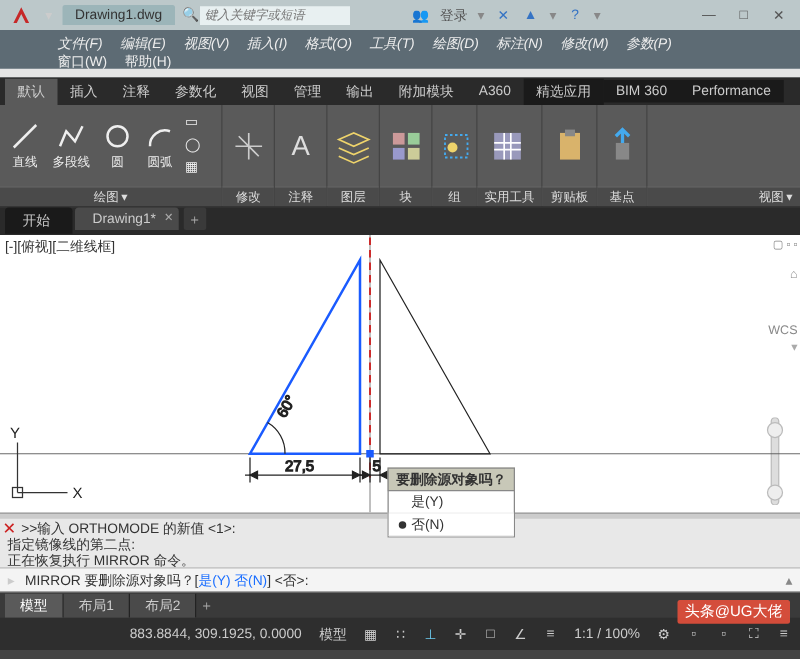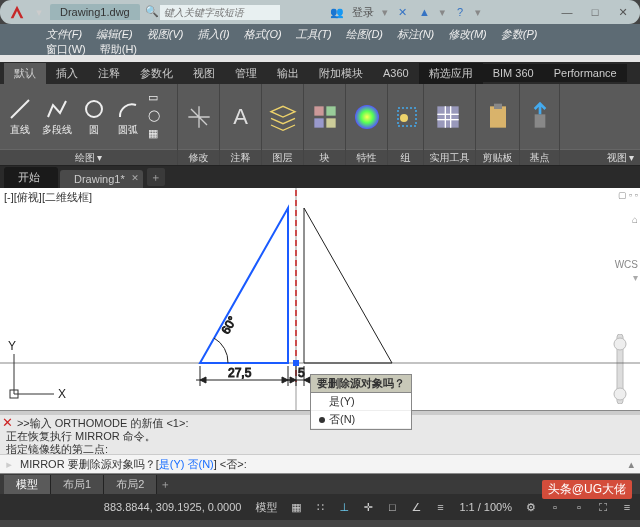--- a/index.html
+++ b/index.html
@@ -1,19 +1,19 @@
 <!DOCTYPE html>
 <html><head>
 <meta charset="utf-8">
 <style>
   * { box-sizing: border-box; margin: 0; padding: 0; font-family: "Microsoft YaHei", sans-serif; }
   body { width: 640px; height: 527px; background: #444; overflow: hidden; font-size: 11px; color: #ccc; position: relative; }
   
   
-  .titlebar { height: 24px; background: #bcc8ca; display: flex; align-items: center; position: relative; border-radius: 11px; }
+  .titlebar { height: 24px; background: #bcc8ca; display: flex; align-items: center; position: relative; }
   .app-icon { width: 26px; height: 22px; margin: 0 4px; display: flex; align-items: center; justify-content: center; }
   .app-icon svg { width: 18px; height: 18px; }
   .title-drop { width: 10px; display:flex; align-items:center; justify-content:center; }
   .tab-file { background: #9cb5b9; padding: 2px 10px; color: #333; margin-left: 6px; border-top-left-radius: 2px; border-top-right-radius: 2px; }
   .search-wrap { margin-left: 6px; display:flex; align-items:center; }
   .search-ico { width:14px; height:14px; color:#555; }
   .search-box { background: #e8f0f1; border: none; outline: none; padding: 2px 4px; width: 120px; font-size: 10px; color:#888; font-style: italic; }
   .title-right { position: absolute; right: 4px; display: flex; align-items: center; gap: 2px; }
   .title-mid { position: absolute; left: 330px; display: flex; align-items: center; gap: 8px; color:#555;}
   .title-mid .ico, .title-right .ico { width: 14px; height: 14px; display:inline-flex; align-items:center; justify-content:center;}
@@ -37,21 +37,21 @@
   .rgroup-body { flex:1; display:flex; align-items:center; padding: 2px 4px; gap:2px;}
   .rgroup-title { height:16px; background:#4a4a4a; text-align:center; font-size:10px; color:#ddd; display:flex; align-items:center; justify-content:center; gap:2px; border-top:1px solid #666;}
   .rbtn { display:flex; flex-direction:column; align-items:center; justify-content:center; gap:2px; padding:2px 4px; min-width:30px;}
   .rbtn .ico { width:24px; height:24px; display:flex; align-items:center; justify-content:center; color:#eee;}
   .rbtn .ico.big { width:32px; height:32px; }
   .rbtn .lbl { font-size:10px; color:#eee;}
   .smallbtns { display:flex; flex-direction:column; gap:2px; padding:2px;}
   .smallbtns .ico { width:16px; height:16px; color:#eee;}
   
   
-  .filetabs { height: 22px; background: #2a2a2a; display:flex; align-items:flex-end; padding-left:4px;}
+  .filetabs { height: 22px; background: #2a2a2a; display:flex; align-items:flex-start; padding-left:4px;}
   .ftab { padding:3px 18px 3px 14px; background:#1a1a1a; color:#ccc; font-size:11px; margin-right:2px; position:relative; border-top-left-radius:3px; border-top-right-radius:3px;}
   .ftab.active { background:#4a4a4a;}
   .ftab .x { position:absolute; right:4px; top:3px; font-size:9px; color:#aaa;}
   .ftab-add { width:18px; height:18px; background:#3a3a3a; margin-left:2px; display:flex; align-items:center; justify-content:center; color:#aaa; border-radius:2px; margin-bottom:2px;}
   
   
   .canvas { position: relative; height: 222px; background: #fff; overflow:hidden;}
   .viewlabel { position:absolute; top:2px; left:4px; font-size:11px; color:#333;}
   .side-ctrl { position:absolute; right:2px; top:2px; display:flex; flex-direction:column; gap:4px; font-size:10px; color:#888;}
   .side-ctrl div { text-align:right; }
@@ -243,39 +243,20 @@
               <rect x="4" y="4" width="7" height="7" fill="#c99"></rect>
               <rect x="13" y="4" width="7" height="7" fill="#9c9"></rect>
               <rect x="4" y="13" width="7" height="7" fill="#99c"></rect>
               <rect x="13" y="13" width="7" height="7" fill="#cc9"></rect>
             </svg>
           </span>
         </div>
       </div>
     <div class="rgroup-title">块</div>
   </div>
-  <div class="rgroup" style="width:42px">
-    <div class="rgroup-body">
-        <div class="rbtn">
-          <span class="ico big">
-            <svg viewBox="0 0 24 24">
-              <circle cx="12" cy="12" r="9" fill="url(#g1)"></circle>
-              <defs>
-                <radialGradient id="g1">
-                  <stop offset="0" stop-color="#ff5"></stop>
-                  <stop offset="0.5" stop-color="#5f5"></stop>
-                  <stop offset="1" stop-color="#55f"></stop>
-                </radialGradient>
-              </defs>
-            </svg>
-          </span>
-        </div>
-      </div>
-    <div class="rgroup-title">特性</div>
-  </div>
   <div class="rgroup" style="width:36px">
     <div class="rgroup-body">
         <div class="rbtn">
           <span class="ico">
             <svg viewBox="0 0 24 24">
               <rect x="3" y="3" width="18" height="18" stroke="#4ae" stroke-width="1.5" fill="none" stroke-dasharray="2 2"></rect>
               <circle cx="9" cy="13" r="4" fill="#eed36b"></circle>
             </svg>
           </span>
         </div>
@@ -405,22 +386,22 @@
         <span class="dot"></span>
         <span>否(N)</span>
       </div>
   </div>
 </div>
 
 <div class="cmdlog">
   <div style="background:#ccc;height:4px;margin:-2px -6px 2px -6px"></div>
   <span style="float:left;margin:-2px 4px 0 -4px;font-size:13px;color:#c22">✕</span>
   <div class="line">&gt;&gt;输入 ORTHOMODE 的新值 &lt;1&gt;:</div>
+  <div class="line">指定镜像线的第二点:</div>
   <div class="line">正在恢复执行 MIRROR 命令。</div>
-  <div class="line">指定镜像线的第二点:</div>
 </div>
 <div class="cmdinput-row">
   <span class="iconl">▸</span>
   <span class="prompt">
     <span>MIRROR 要删除源对象吗？[</span><span class="k">是(Y)</span><span> </span><span class="k">否(N)</span><span>] &lt;否&gt;:</span>
   </span>
   <input style="">
   <span style="padding:0 6px;color:#888">▴</span>
 </div>
 

